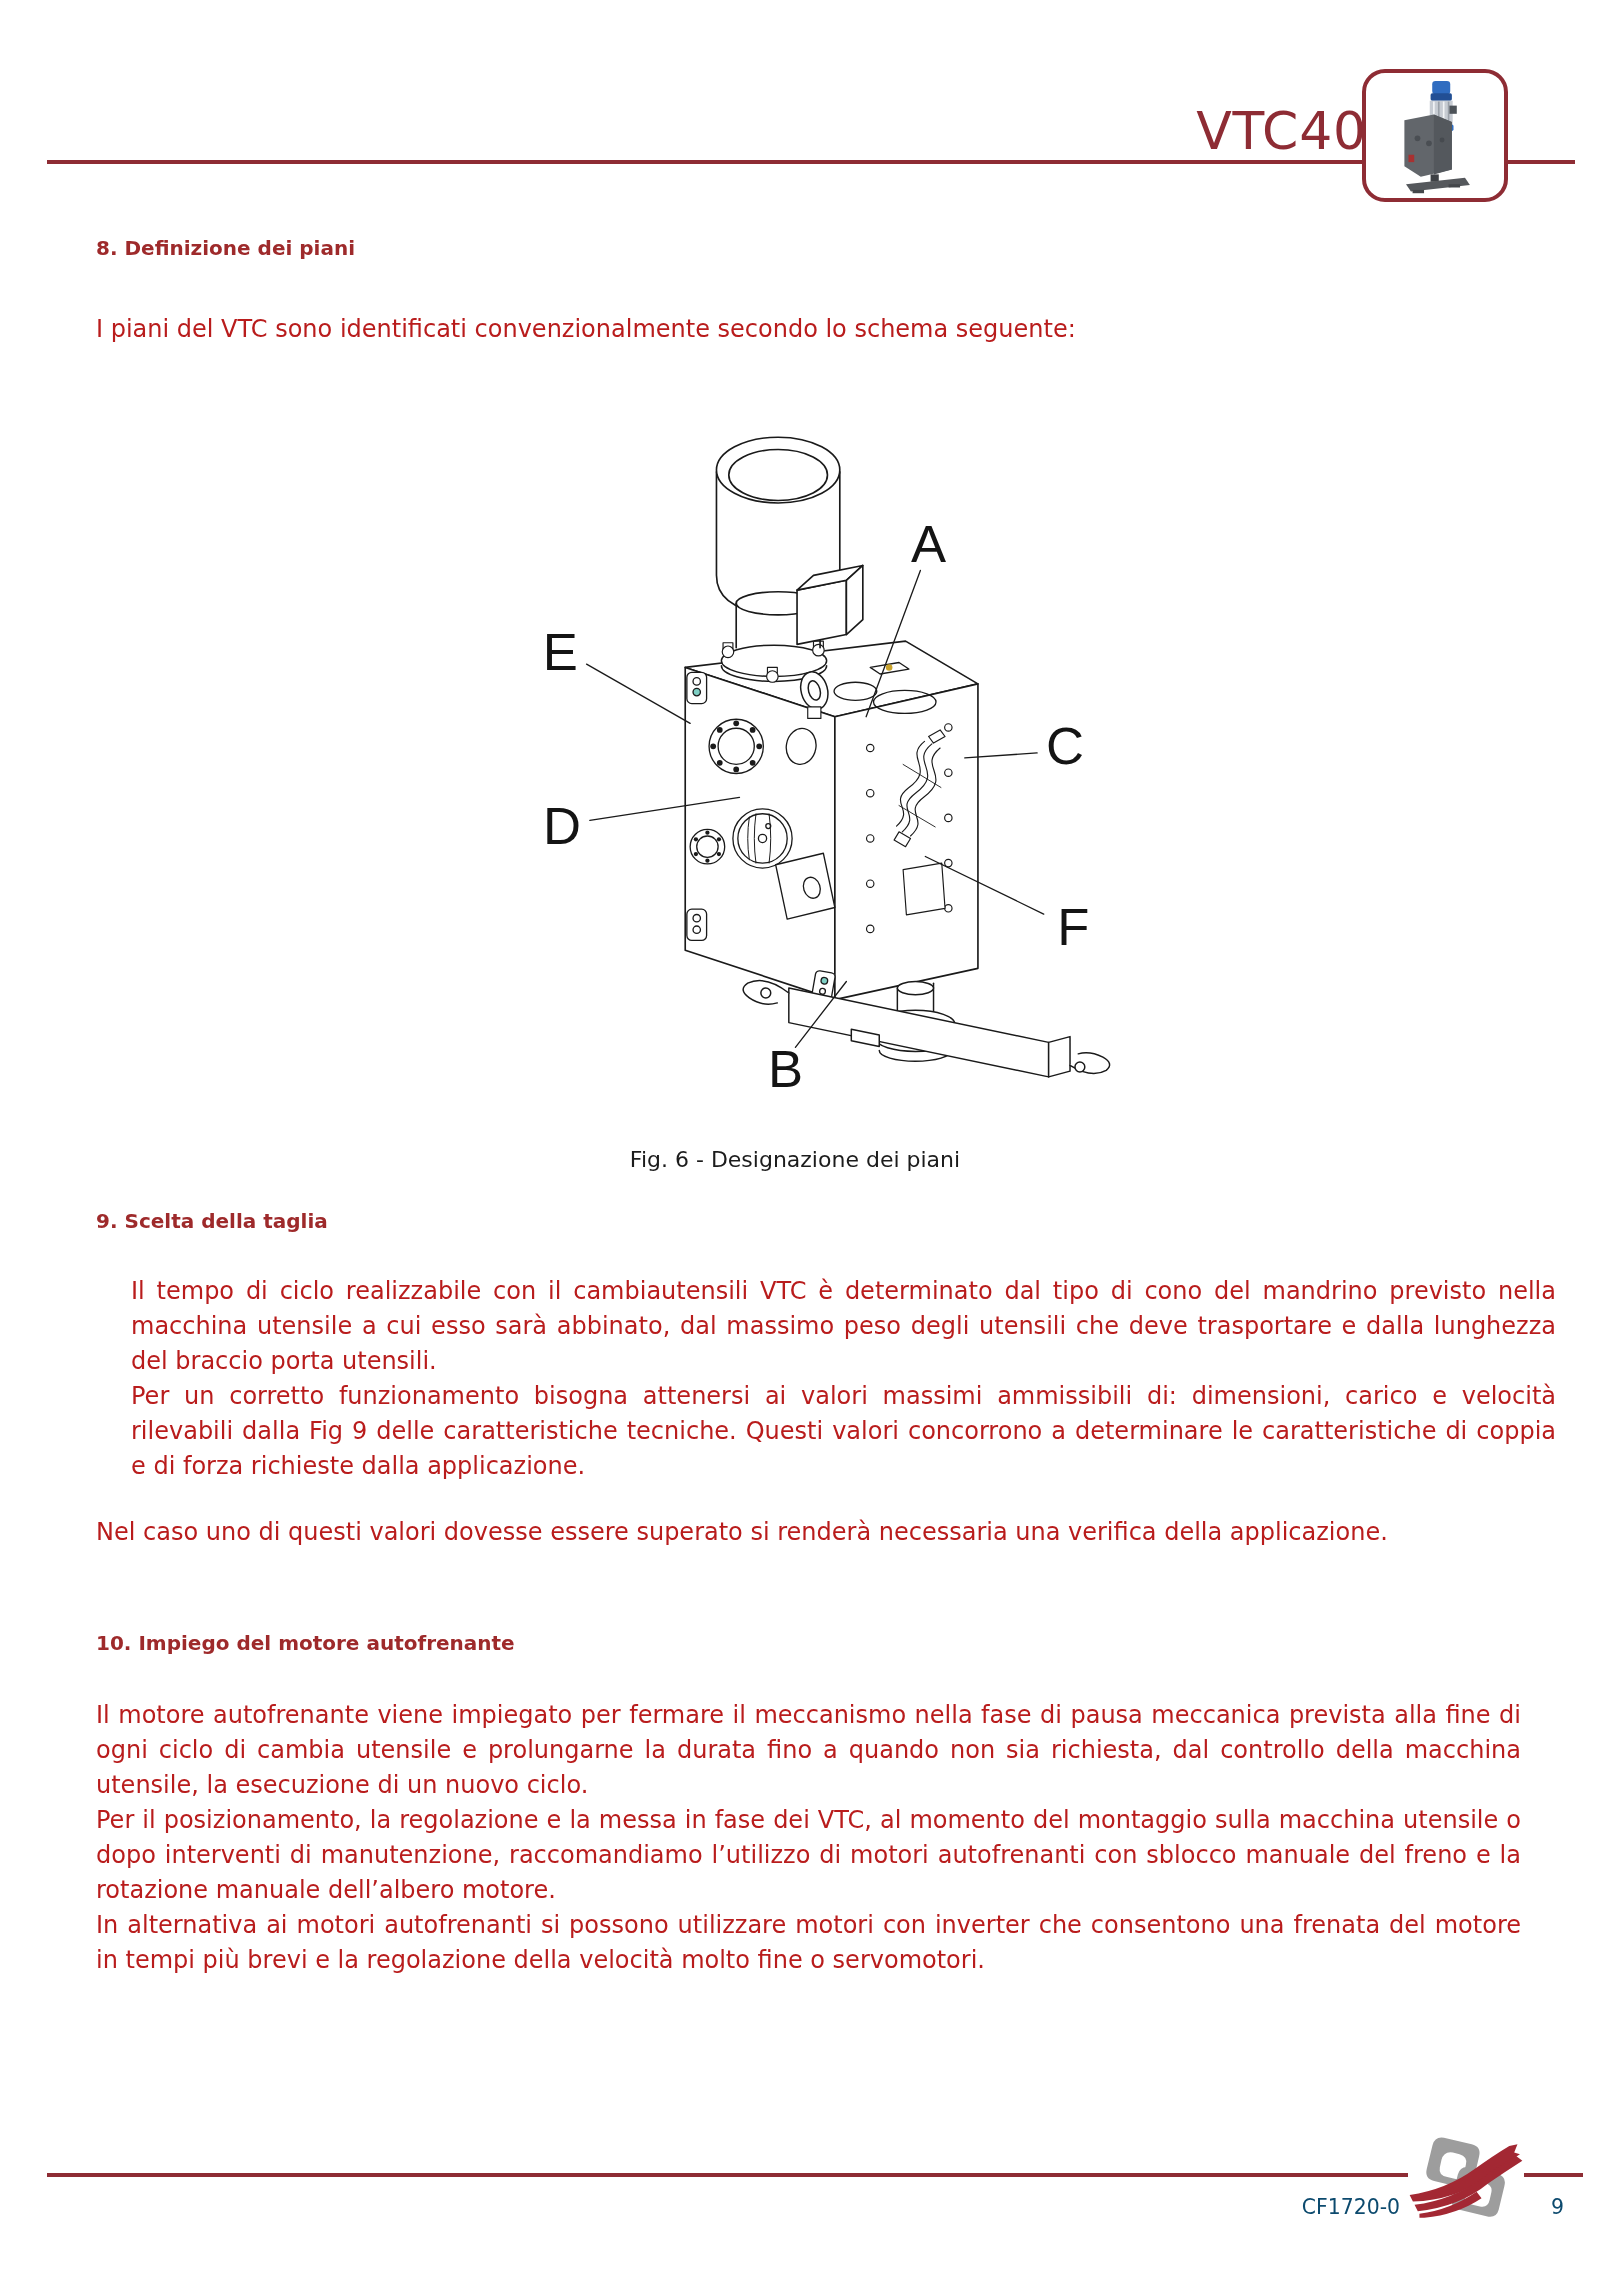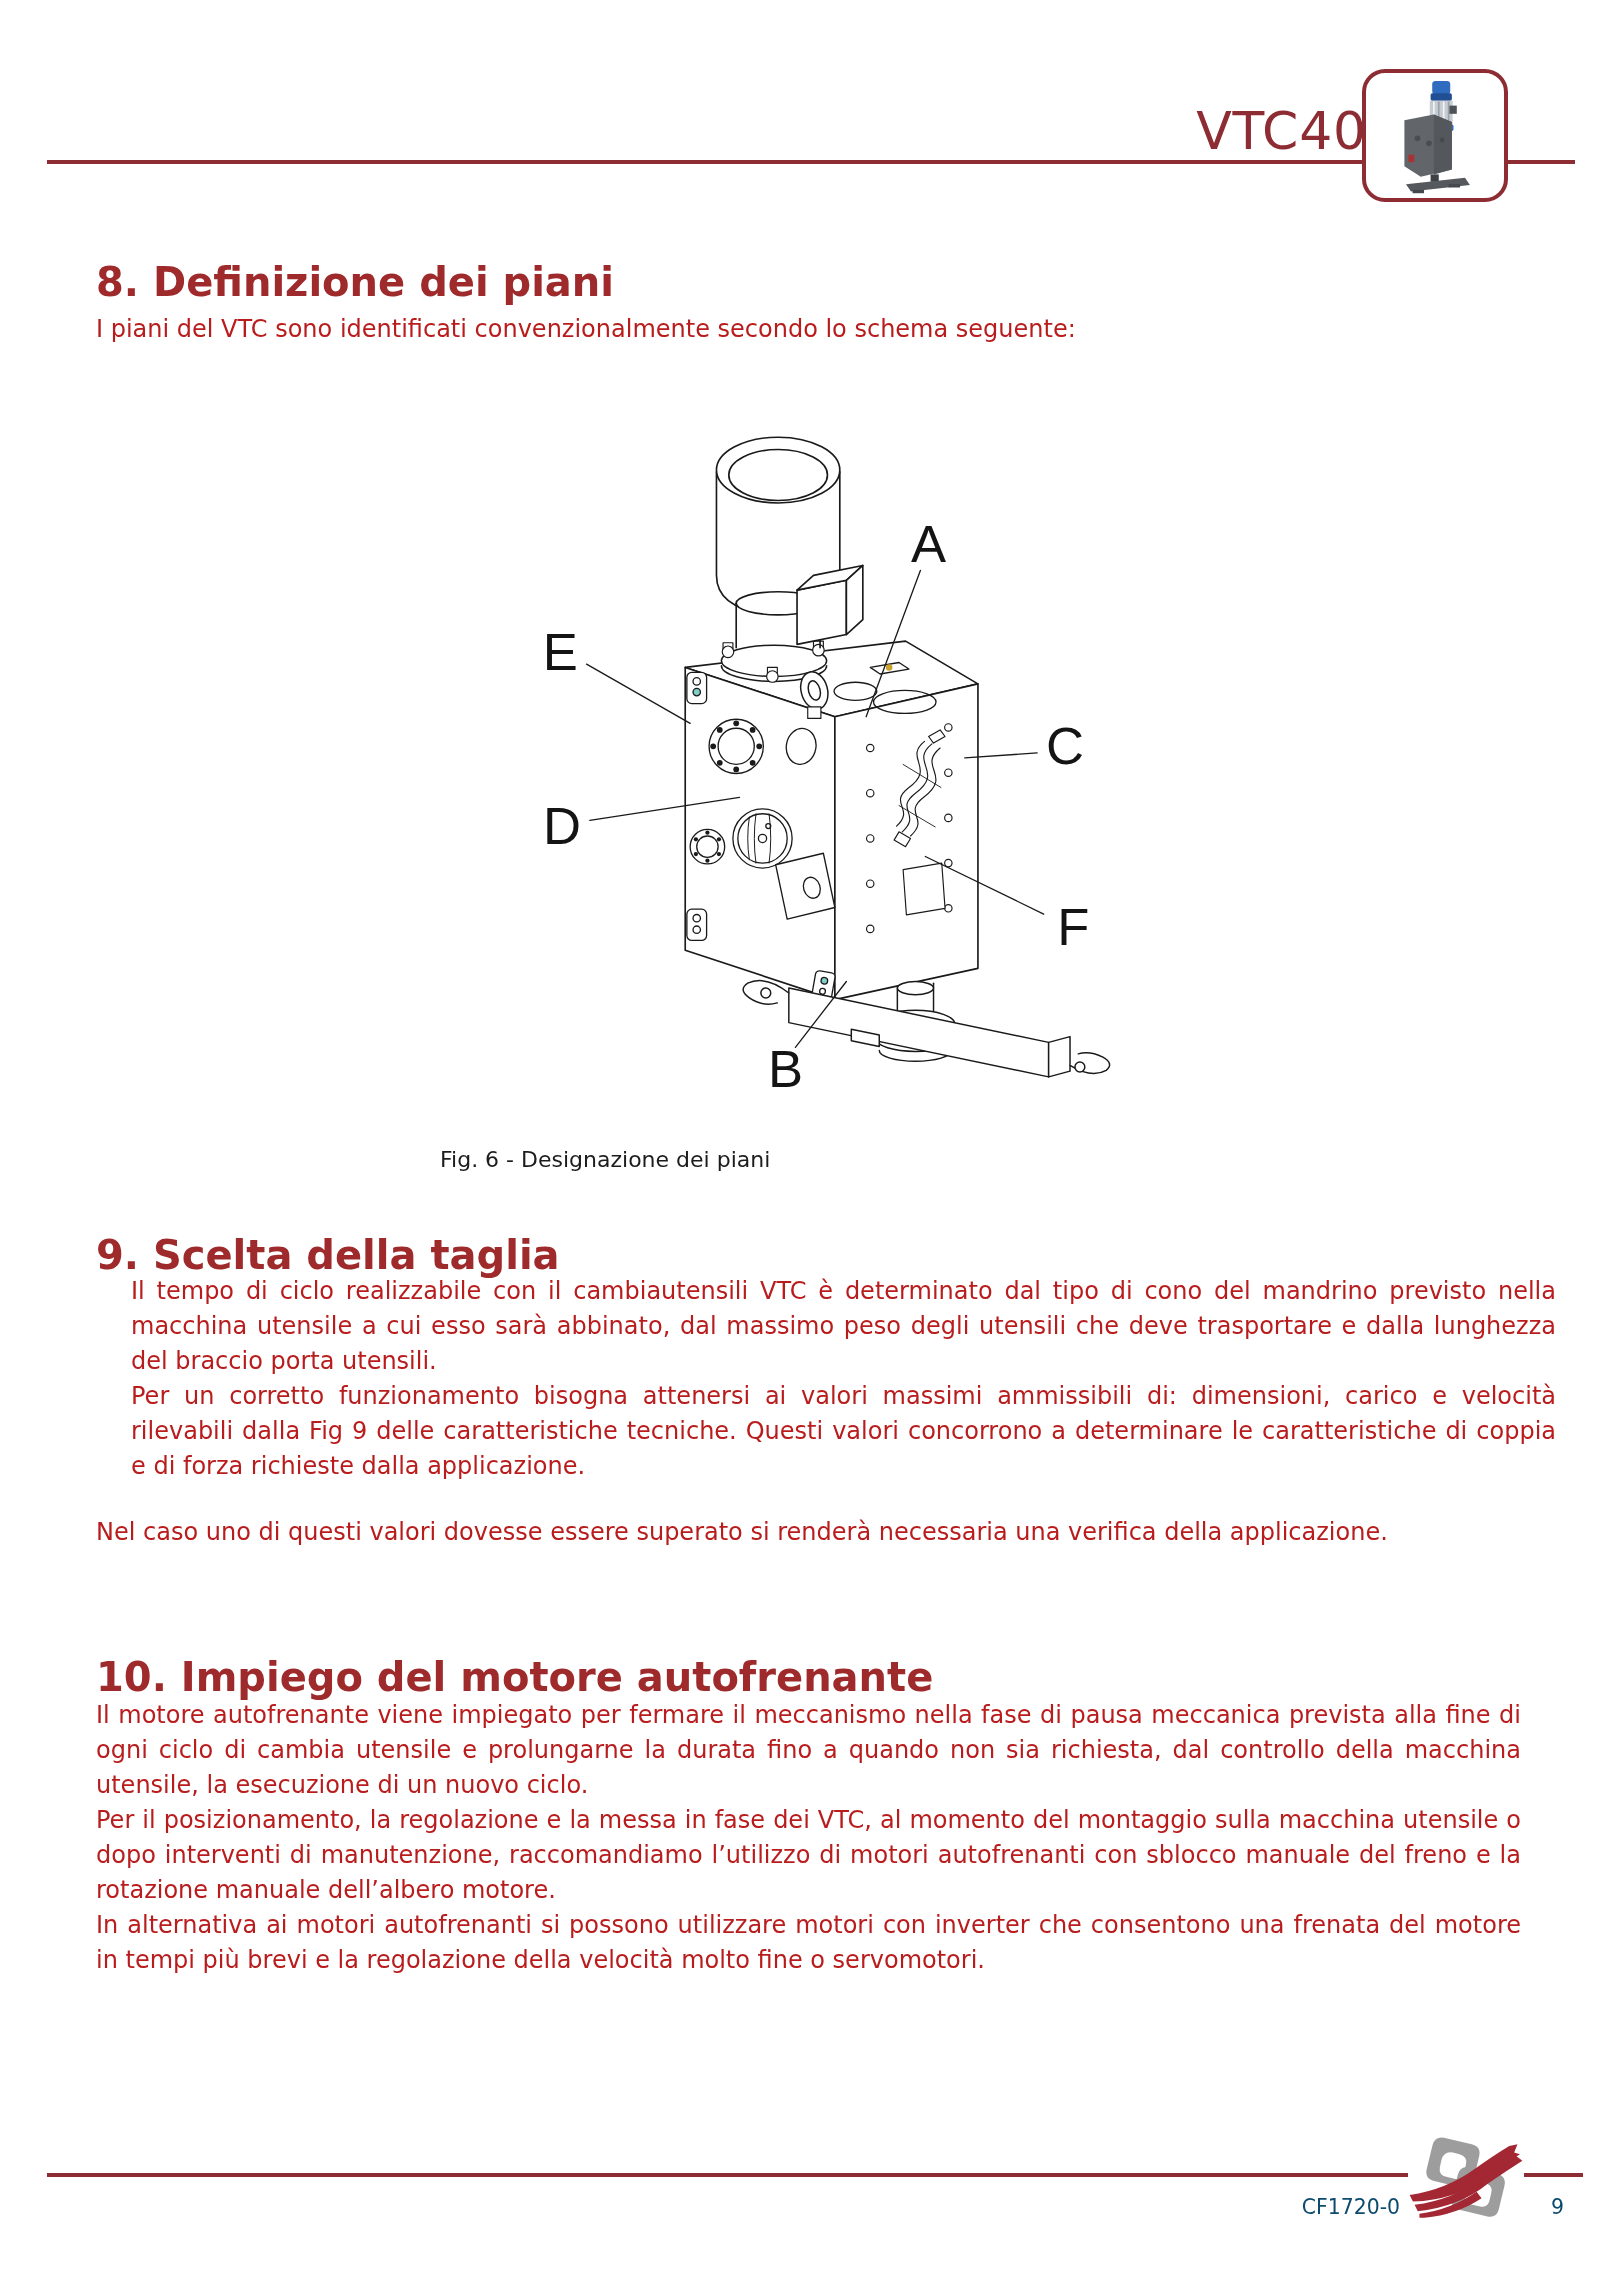--- a/index.html
+++ b/index.html
@@ -18,31 +18,31 @@
     text-align:right;font-size:52px;line-height:57px;
     color:#8e2c34;letter-spacing:0.8px;z-index:1;
   }
   .header-logo-box{
     position:absolute;left:1362px;top:69px;width:146px;height:133px;
     border:4.1px solid #8e2c34;border-radius:23px;background:#fff;
     box-sizing:border-box;z-index:2;display:flex;align-items:center;justify-content:center;
   }
   .section-title{
     position:absolute;left:96px;width:1425px;
-    font-size:40px;font-weight:bold;color:#9e2a2b;line-height:38px;margin-top:34px;
+    font-size:20px;font-weight:bold;color:#9e2a2b;line-height:38px;
   }
   .body-text{
     position:absolute;left:96px;width:1425px;
     font-size:24px;line-height:35px;color:#b91c1c;
   }
   .body-text p{margin:0;}
   .just p{text-align:justify;}
   .fig-caption{
-    position:absolute;left:440px;top:1147px;width:654px;
-    text-align:left;font-size:22px;color:#1c1c1c;
+    position:absolute;left:468px;top:1147px;width:654px;
+    text-align:center;font-size:22px;color:#1c1c1c;
   }
   .figure-wrap{position:absolute;left:455px;top:378px;width:740px;height:740px;}
   .footer-logo{
     position:absolute;left:1408px;top:2136px;width:116px;height:82px;
     background:#fff;z-index:2;
   }
   .footer-text{
     position:absolute;top:2195px;font-size:20.4px;color:#0c4a6e;z-index:1;
   }
   svg text.fig-label{

